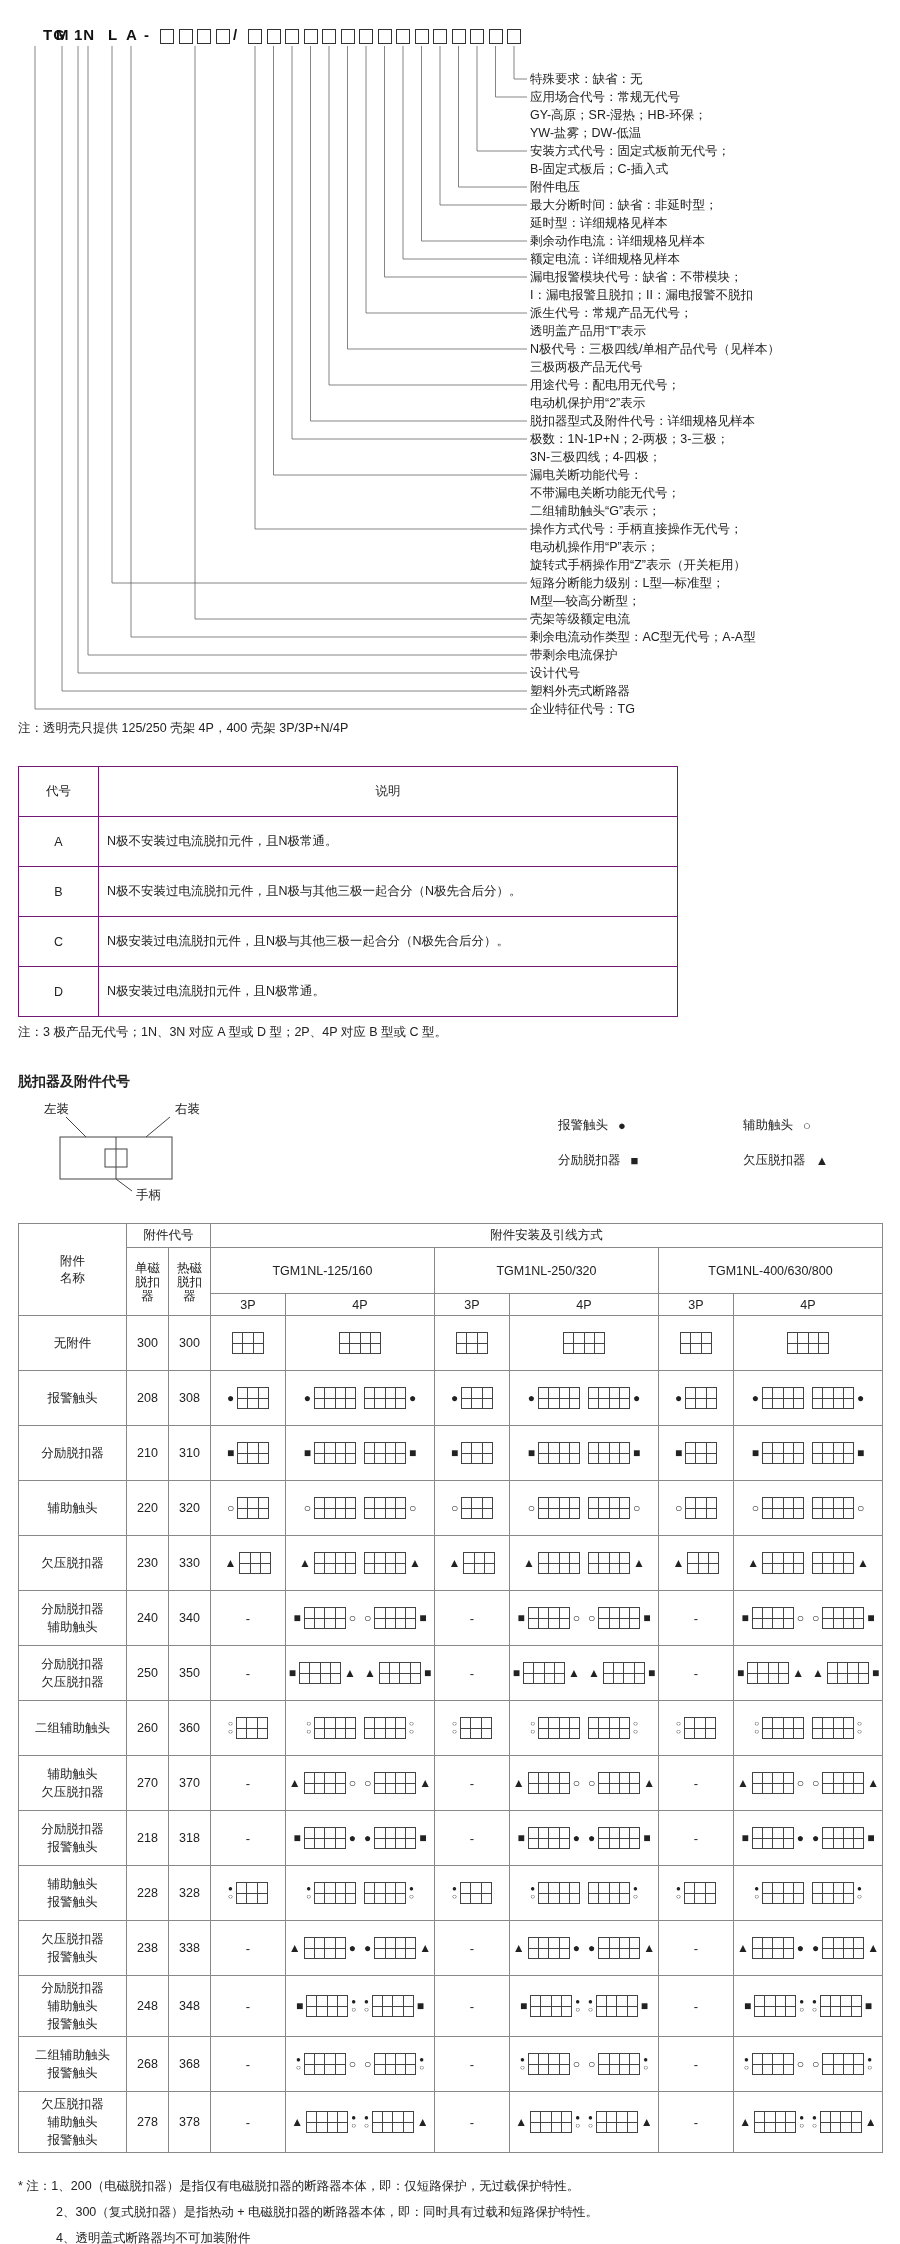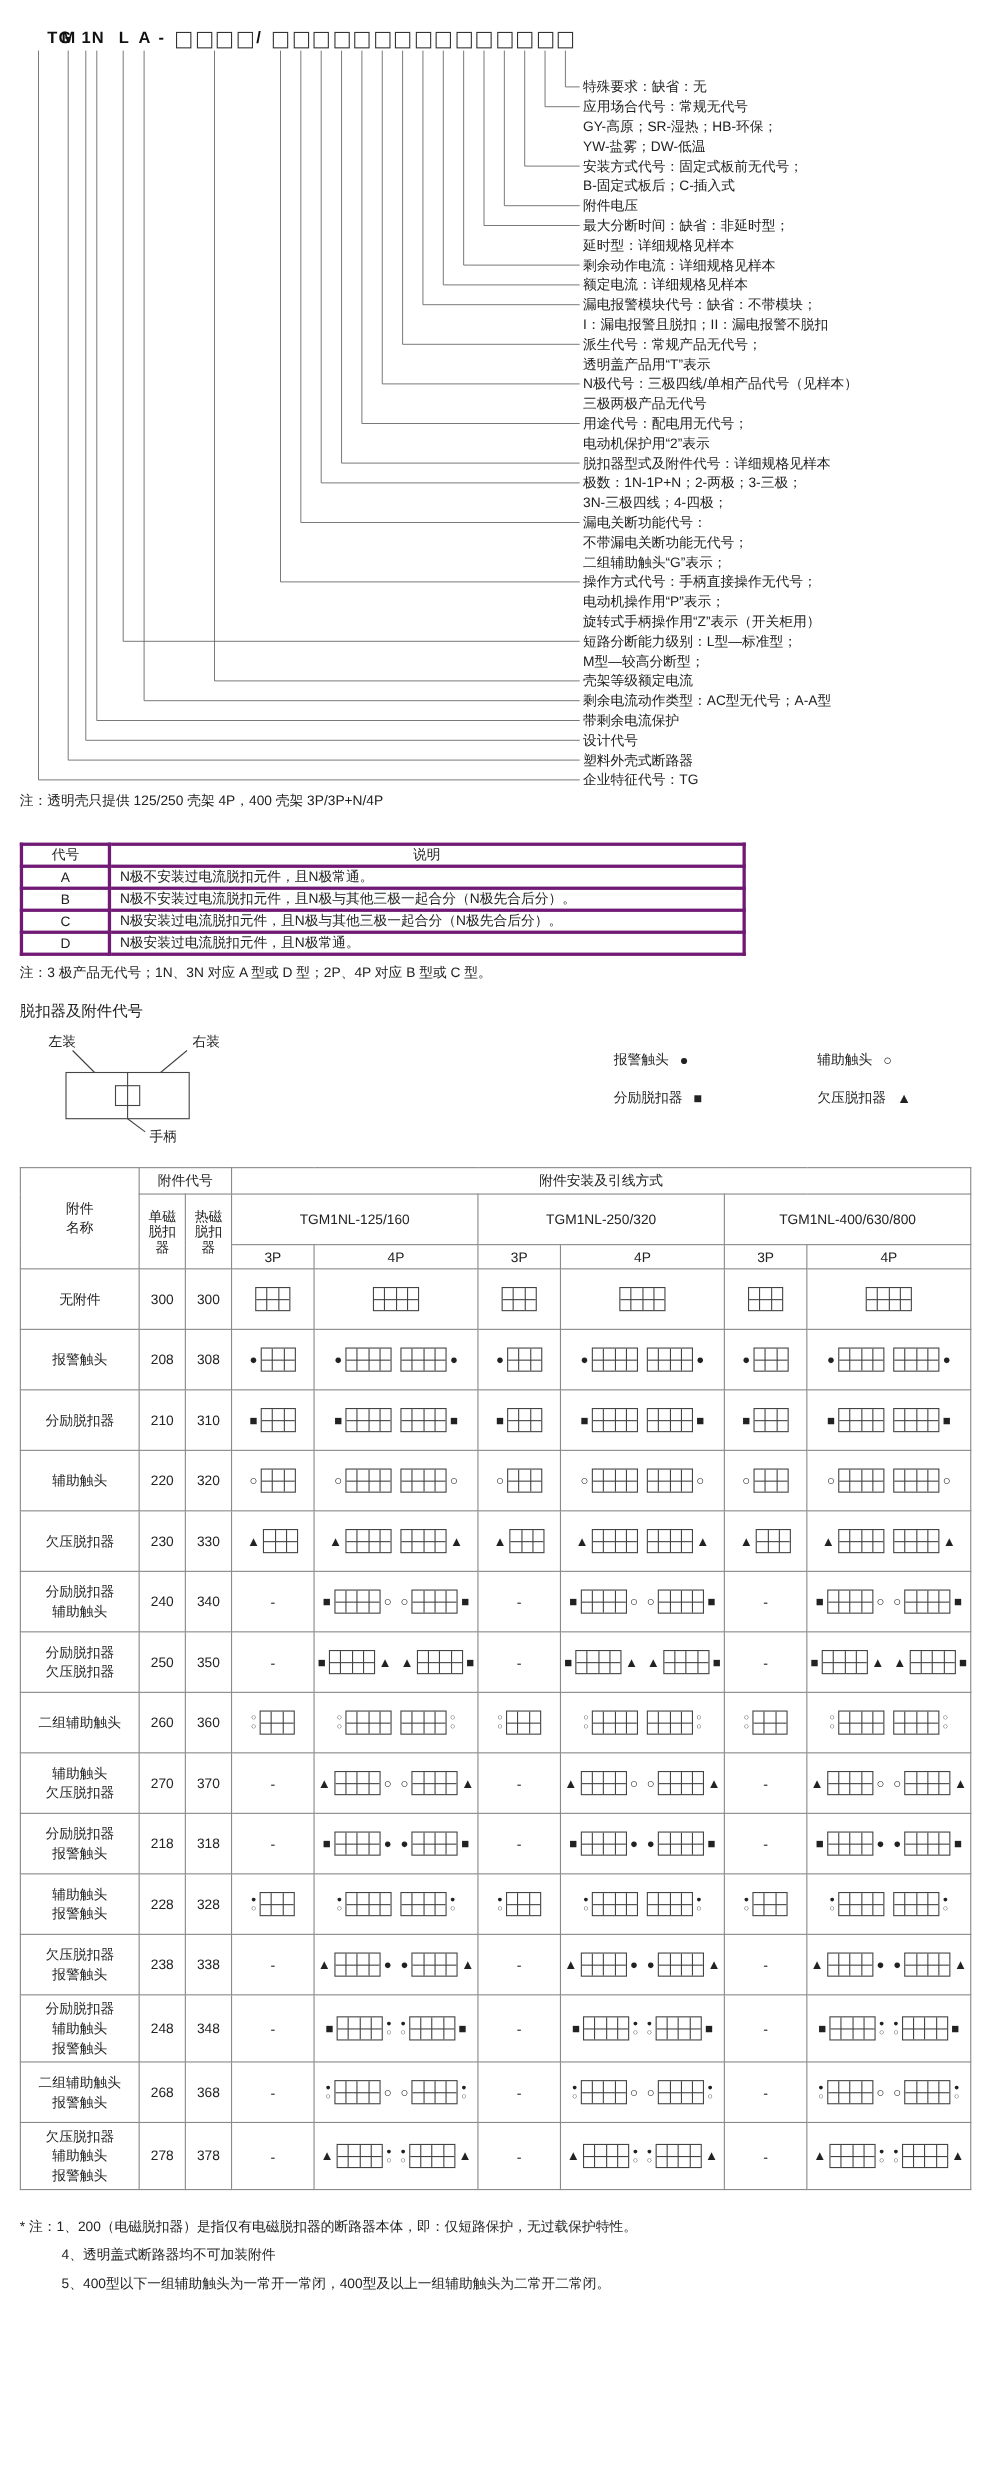--- a/index.html
+++ b/index.html
@@ -7,25 +7,25 @@
      font-family:"Liberation Sans","DejaVu Sans",sans-serif;}
 .model-section{position:relative;height:748px}
 #fan-svg{position:absolute;left:0;top:0;stroke:#666;stroke-width:0.8;fill:none}
 #model-code-row{position:absolute;left:0;top:26px;width:100%;height:22px}
 .code-char{position:absolute;top:0;font-size:15px;font-weight:bold;color:#111;letter-spacing:1px}
 .mbox{position:absolute;top:3px;width:14px;height:15px;border:1.5px solid #333;background:#fff}
 #model-labels{position:absolute;left:530px;top:70px}
 .mlabel{height:18px;line-height:18px;font-size:12.5px;white-space:nowrap}
 .model-note{position:absolute;left:18px;top:720px;font-size:12.5px}
 .code-table{border-collapse:collapse;margin:18px 0 0 18px;font-size:12.5px;width:660px}
-.code-table th,.code-table td{border:3px solid #701a75;padding:0 8px;font-weight:normal;text-align:left}
+.code-table th,.code-table td{border:1px solid #701a75;padding:16px 8px;font-weight:normal;text-align:left}
 .code-table th{text-align:center}
 .code-table .code-col{width:80px;text-align:center}
 .code-note{margin:7px 0 0 18px;font-size:12.5px}
-.acc-heading{margin:18px 0 0 18px;font-size:14px;font-weight:normal}
+.acc-heading{margin:32px 0 0 18px;font-size:14px;font-weight:bold}
 .figure{position:relative;height:118px;margin:6px 0 0 18px}
 .fig-label{position:absolute;font-size:12.5px}
 #mount-svg{position:absolute;left:0;top:0;stroke:#444;stroke-width:1;fill:none}
 .legend-grid{position:absolute;left:540px;top:20px;display:grid;grid-template-columns:185px 185px;row-gap:18px}
 .legend-item{font-size:12.5px;display:flex;align-items:center;gap:10px}
 .legend-symbol{font-size:13px;line-height:13px}
 .acc-table{border-collapse:collapse;margin:8px 0 0 18px;width:864px;font-size:12.5px;table-layout:fixed}
 .acc-table th,.acc-table td{border:1px solid #888;padding:3px 2px;font-weight:normal;text-align:center;vertical-align:middle}
 .acc-table thead tr:nth-child(1) th{height:24px}
 .acc-table thead tr:nth-child(2) th{height:46px}
@@ -1815,15 +1815,16 @@
               <span class="sym">▲</span>
             </span>
           </div>
         </td>
       </tr>
     </tbody>
 </table>
 
 <div class="footnotes" id="footnotes">
     <div class="fn-line"><span class="fn-lead">* 注：</span>1、200（电磁脱扣器）是指仅有电磁脱扣器的断路器本体，即：仅短路保护，无过载保护特性。</div>
+    <div class="fn-line fn-indent">2、300（复式脱扣器）是指热动 + 电磁脱扣器的断路器本体，即：同时具有过载和短路保护特性。</div>
     <div class="fn-line fn-indent">4、透明盖式断路器均不可加装附件</div>
     <div class="fn-line fn-indent">5、400型以下一组辅助触头为一常开一常闭，400型及以上一组辅助触头为二常开二常闭。</div>
   </div>
 
 </body></html>

